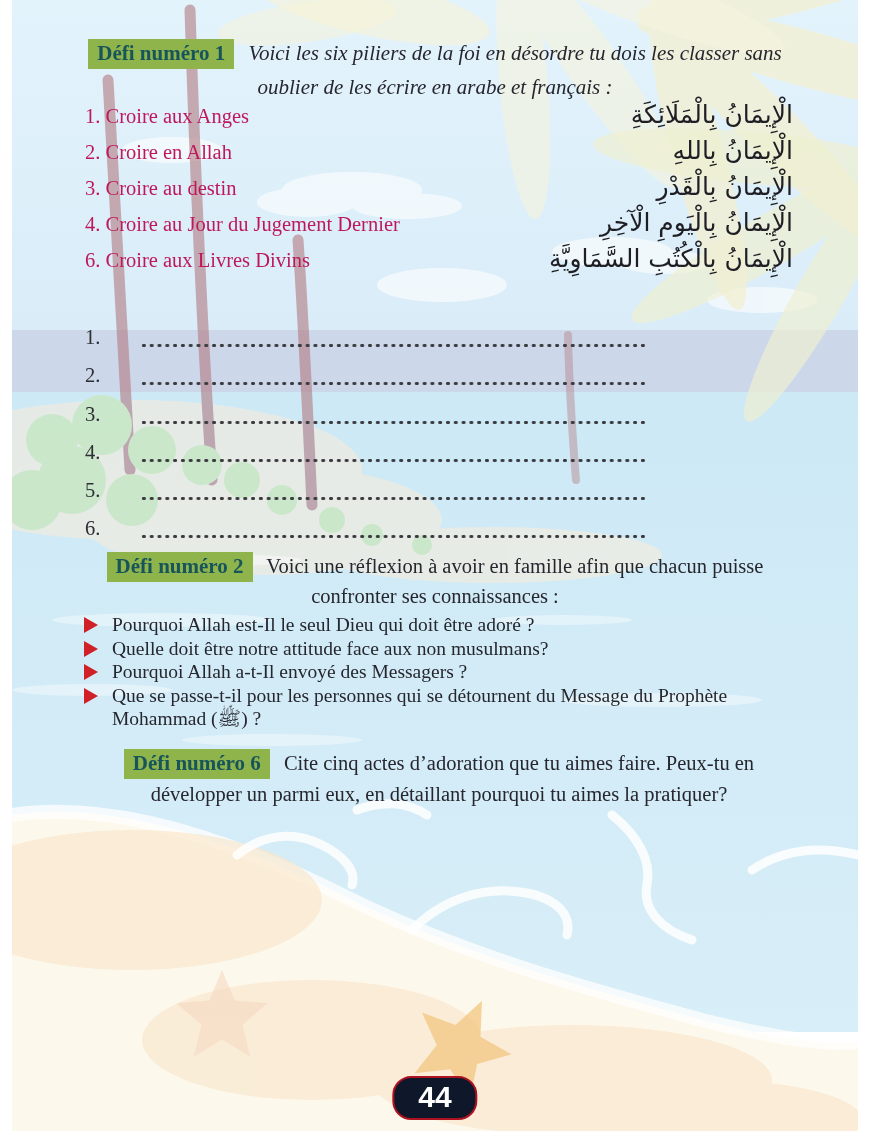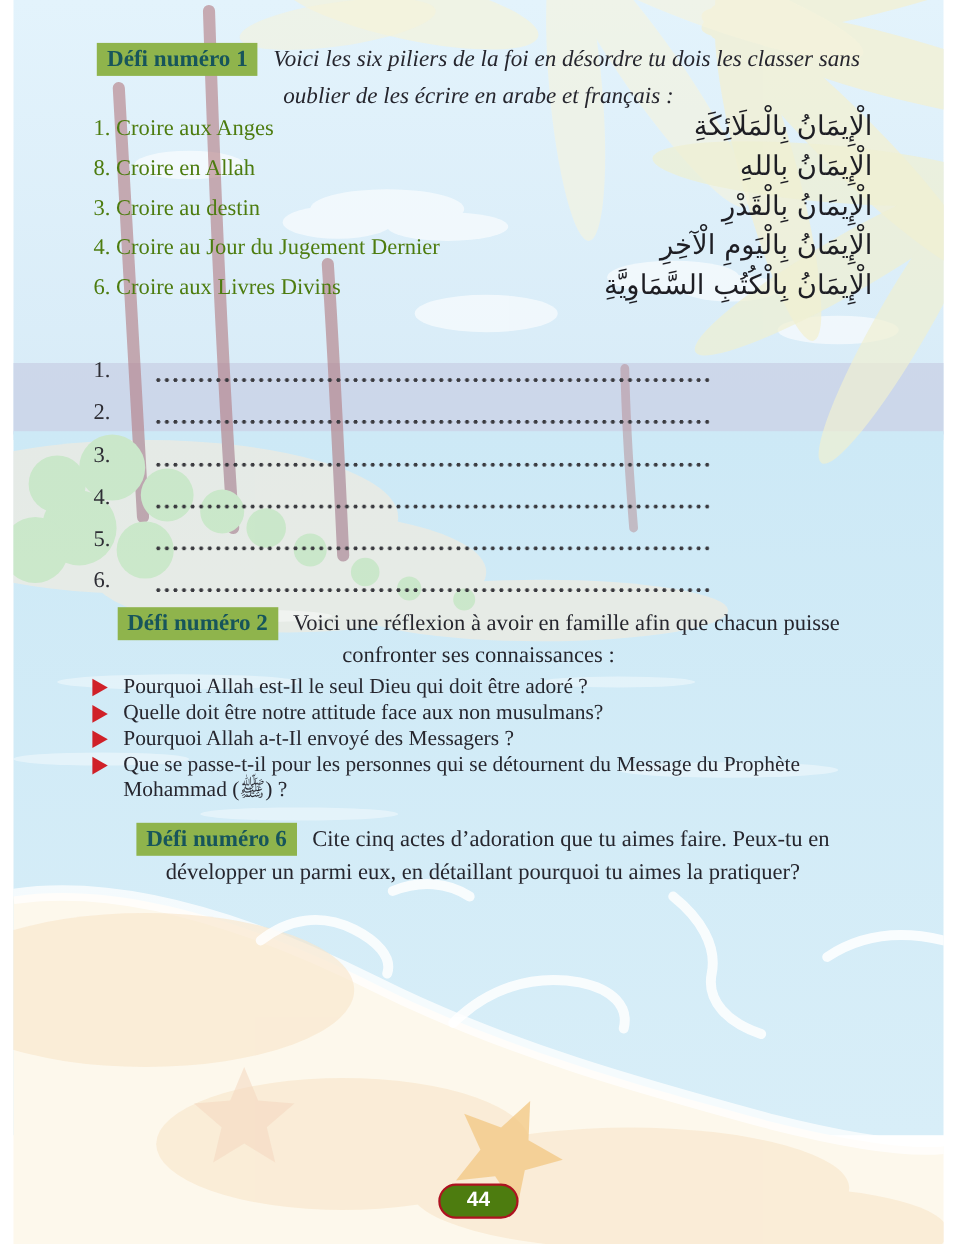--- a/index.html
+++ b/index.html
@@ -9,38 +9,38 @@
 
   .badge{display:inline-block;background:#8fb44c;color:#17555b;font-weight:bold;font-style:normal;
          font-size:21px;line-height:26px;padding:1px 9px 3px 9px;margin-right:9px;vertical-align:baseline;}
   .intro{position:absolute;color:#26262e;font-size:21px;line-height:34px;margin:0;text-align:center;}
   .c1-intro{top:36px;left:78px;width:714px;font-style:italic;}
   .c2-intro{top:552px;left:78px;width:714px;font-size:20.5px;line-height:28px;font-family:Liberation Serif, serif;}
   .c3-intro{top:748px;left:78px;width:722px;font-size:20.5px;line-height:30px;}
 
   .pillars{position:absolute;top:100px;left:85px;width:708px;}
   .pillar-row{display:flex;justify-content:space-between;align-items:baseline;height:36px;}
-  .pillar-fr{font-size:20.5px;color:#4d7c0f;white-space:nowrap;text-align:center;}
+  .pillar-fr{font-size:20.5px;color:#be185d;white-space:nowrap;text-align:center;}
   .pillar-ar{font-size:25px;color:#1e1e24;font-family:"DejaVu Sans",sans-serif;white-space:nowrap;}
 
   .answers{position:absolute;top:326px;left:85px;width:570px;}
   .answer-row{display:flex;height:38.3px;}
   .answer-num{width:55px;font-size:20.5px;color:#2e2e35;}
   .dots{flex:0 0 505px;height:5px;margin-top:17px;
         background-image:radial-gradient(circle,#3a3a3f 1.7px,rgba(0,0,0,0) 1.9px);
         background-size:7.8px 5px;background-repeat:repeat-x;background-position:0 50%;}
 
   .questions{position:absolute;top:613px;left:84px;width:716px;}
   .question{position:relative;padding-left:28px;font-size:19.5px;line-height:23.6px;color:#26262e;}
   .tri{position:absolute;left:0;top:4px;width:0;height:0;
        border-left:14px solid #d02028;border-top:8px solid rgba(0,0,0,0);border-bottom:8px solid rgba(0,0,0,0);}
 
   .page-badge{position:absolute;top:1076px;left:50%;transform:translateX(-50%);
-              background:#4d7c0f;border:2px solid #ae1220;color:#ffffff;
-              font-family:"Liberation Sans",sans-serif;font-weight:bold;font-size:19px;
+              background:#0f172a;border:2px solid #ae1220;color:#ffffff;
+              font-family:"Liberation Sans",sans-serif;font-weight:bold;font-size:30px;
               padding:2px 24px 4px 24px;border-radius:19px;}
 </style>
 </head>
 <body>
 
 <div class="canvas">
 
   <div class="scene">
     <svg width="846" height="1131" viewBox="0 0 846 1131">
       <defs>
@@ -157,21 +157,21 @@
       <span class="badge">Défi numéro 1</span>
       <span>Voici les six piliers de la foi en désordre tu dois les classer sans oublier de les écrire en arabe et français :</span>
     </p>
 
     <div class="pillars">
       <div class="pillar-row">
         <span class="pillar-fr">1. Croire aux Anges</span>
         <span class="pillar-ar" dir="rtl">الْإِيمَانُ بِالْمَلَائِكَةِ</span>
       </div>
       <div class="pillar-row">
-        <span class="pillar-fr">8. Croire en Allah</span>
+        <span class="pillar-fr">2. Croire en Allah</span>
         <span class="pillar-ar" dir="rtl">الْإِيمَانُ بِاللهِ</span>
       </div>
       <div class="pillar-row">
         <span class="pillar-fr">3. Croire au destin</span>
         <span class="pillar-ar" dir="rtl">الْإِيمَانُ بِالْقَدْرِ</span>
       </div>
       <div class="pillar-row">
         <span class="pillar-fr">4. Croire au Jour du Jugement Dernier</span>
         <span class="pillar-ar" dir="rtl">الْإِيمَانُ بِالْيَومِ الْآخِرِ</span>
       </div>

